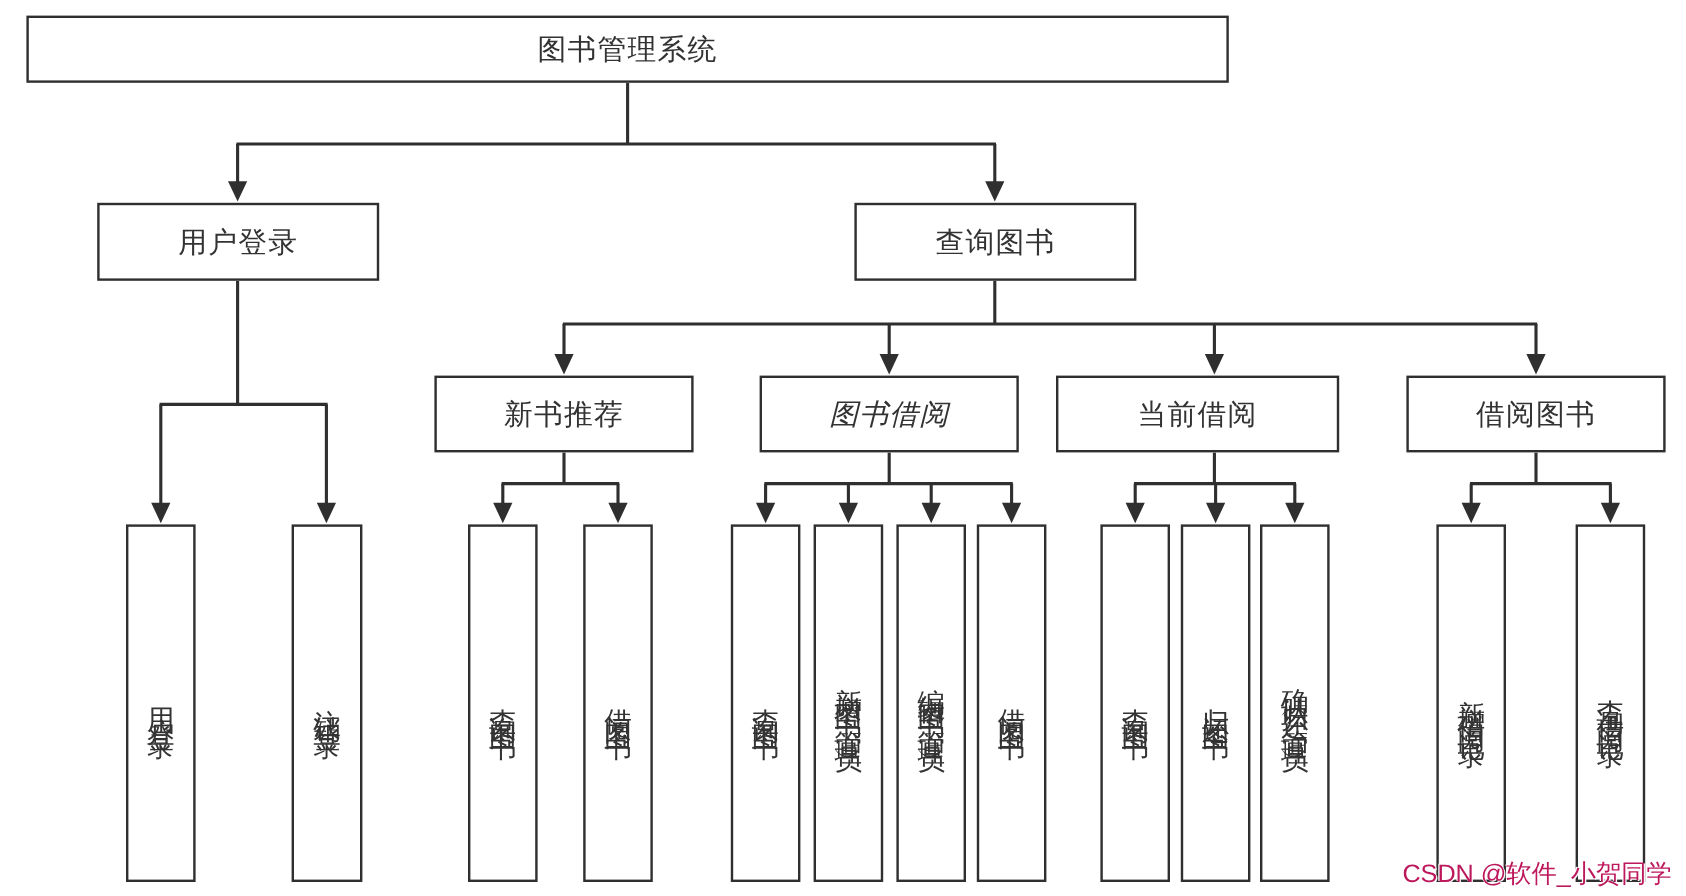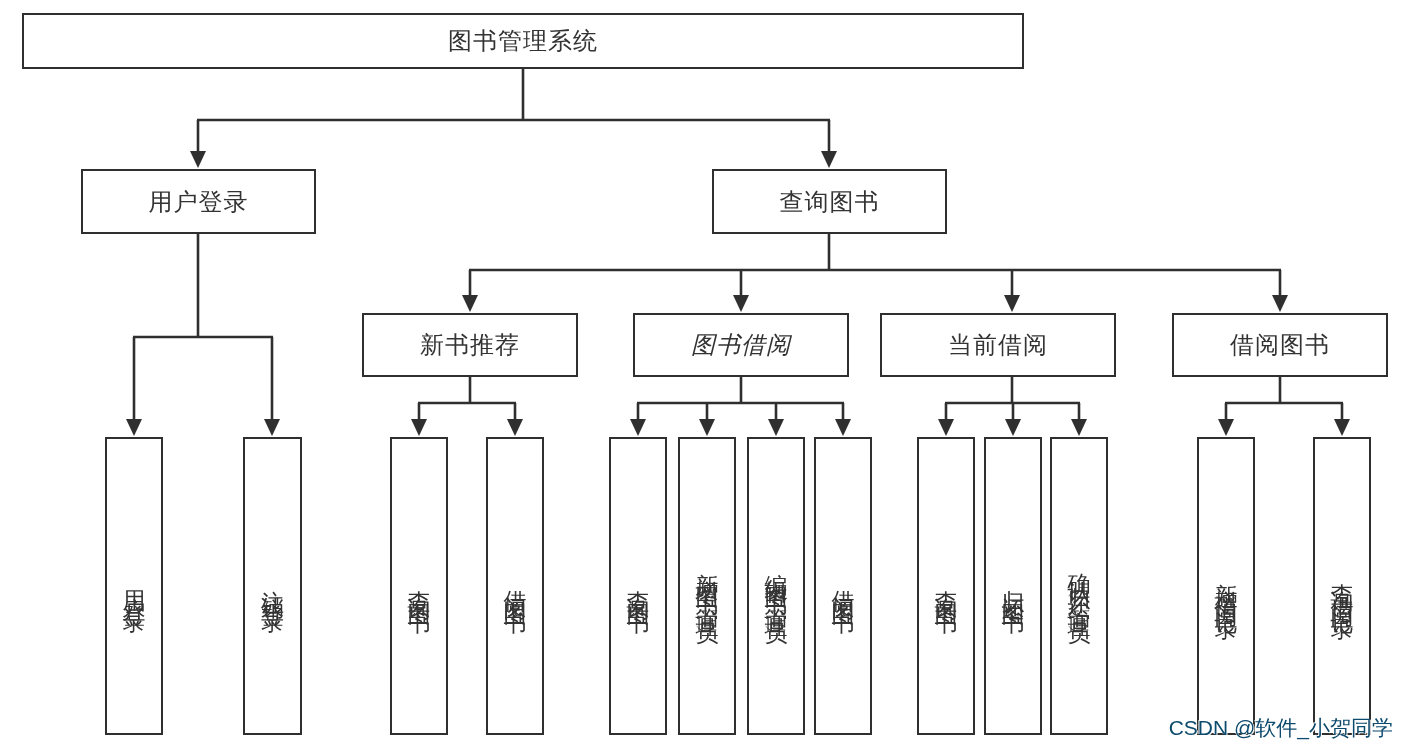--- a/index.html
+++ b/index.html
@@ -68,21 +68,21 @@
   #v-cb-query    { left: 917px;  width: 58px; }
   #v-cb-return   { left: 984px;  width: 58px; }
   #v-cb-confirm  { left: 1050px; width: 58px; }
   #v-br-add      { left: 1197px; width: 58px; }
   #v-br-query    { left: 1313px; width: 58px; }
   .watermark {
     position: absolute;
     right: 12px;
     bottom: 5px;
     font-size: 21px;
-    color: #0c4a6e;
+    color: #be185d;
     text-shadow: 1px 1px 0 rgba(255,255,255,0.95), -1px -1px 0 rgba(255,255,255,0.95);
     z-index: 10;
     white-space: nowrap;
   }
 </style>
 </head>
 <body>
 
 <div class="canvas">
 

